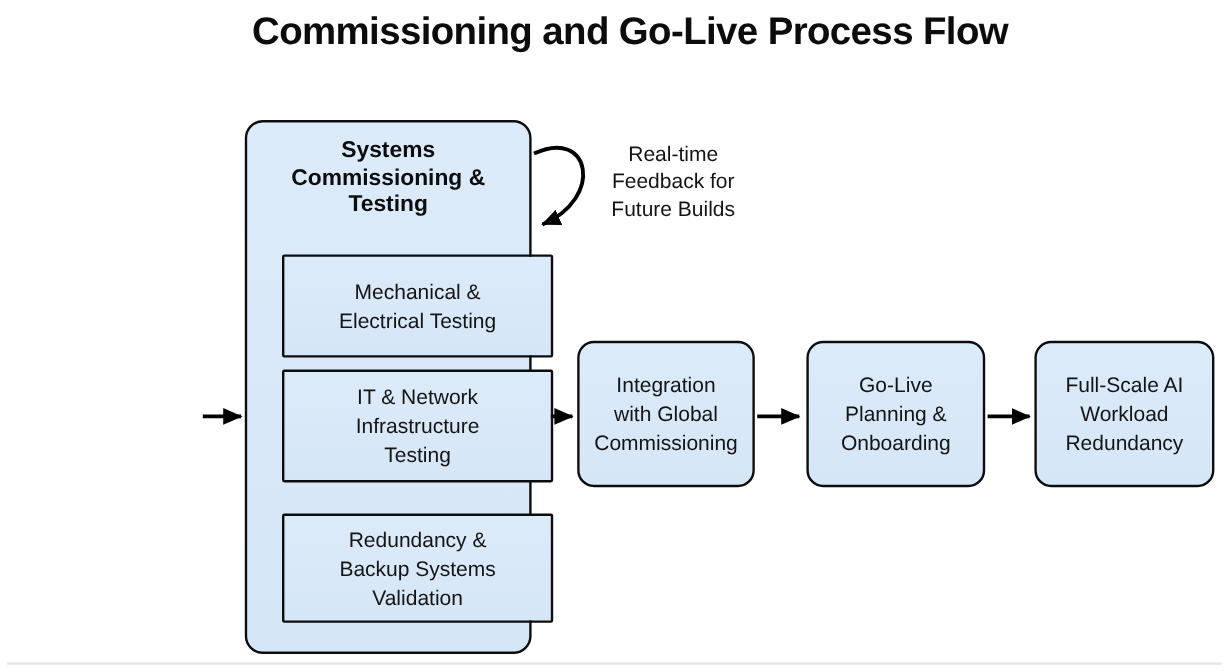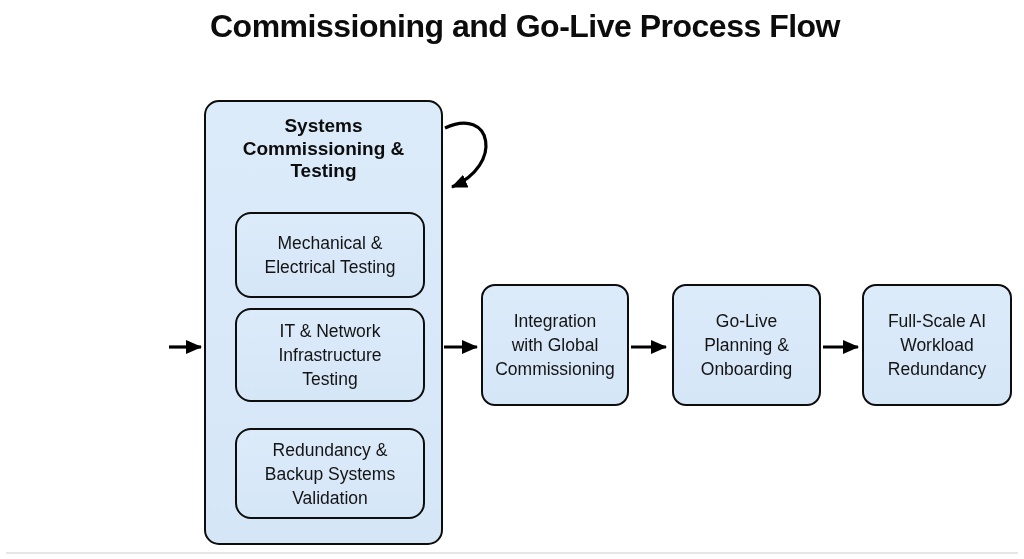--- a/index.html
+++ b/index.html
@@ -67,24 +67,24 @@
     width: 100%;
     font-size: 19px;
     font-weight: bold;
     line-height: 22.5px;
     white-space: pre-line;
     color: #0d0d0d;
   }
   .subnode {
     position: absolute;
     left: 29px;
-    width: 190px;
+    width: 226px;
     background: linear-gradient(180deg, var(--node-fill, #dcebfa) 0%, var(--node-fill-bottom, #d5e6f7) 100%);
     border: 2.5px solid var(--node-border, #0d0d0d);
-    border-radius: 16px;
+    border-radius: 2px;
     display: flex;
     align-items: center;
     justify-content: center;
     text-align: center;
   }
   #subnode-mechanical { top: 110px; height: 86px; }
   #subnode-network    { top: 206px; height: 94px; }
   #subnode-redundancy { top: 326px; height: 91px; }
 
   #node-integration { left: 481px; top: 284px; width: 148px; height: 122px; }
@@ -159,16 +159,19 @@
 Planning &amp;
 Onboarding</div>
   </div>
 
   <div class="node" id="node-fullscale">
     <div class="node-label">Full-Scale AI
 Workload
 Redundancy</div>
   </div>
 
+  <div class="feedback-label">Real-time
+Feedback for
+Future Builds</div>
 
   <div class="bottom-edge-line"></div>
 
 </div>
 
 </body></html>

